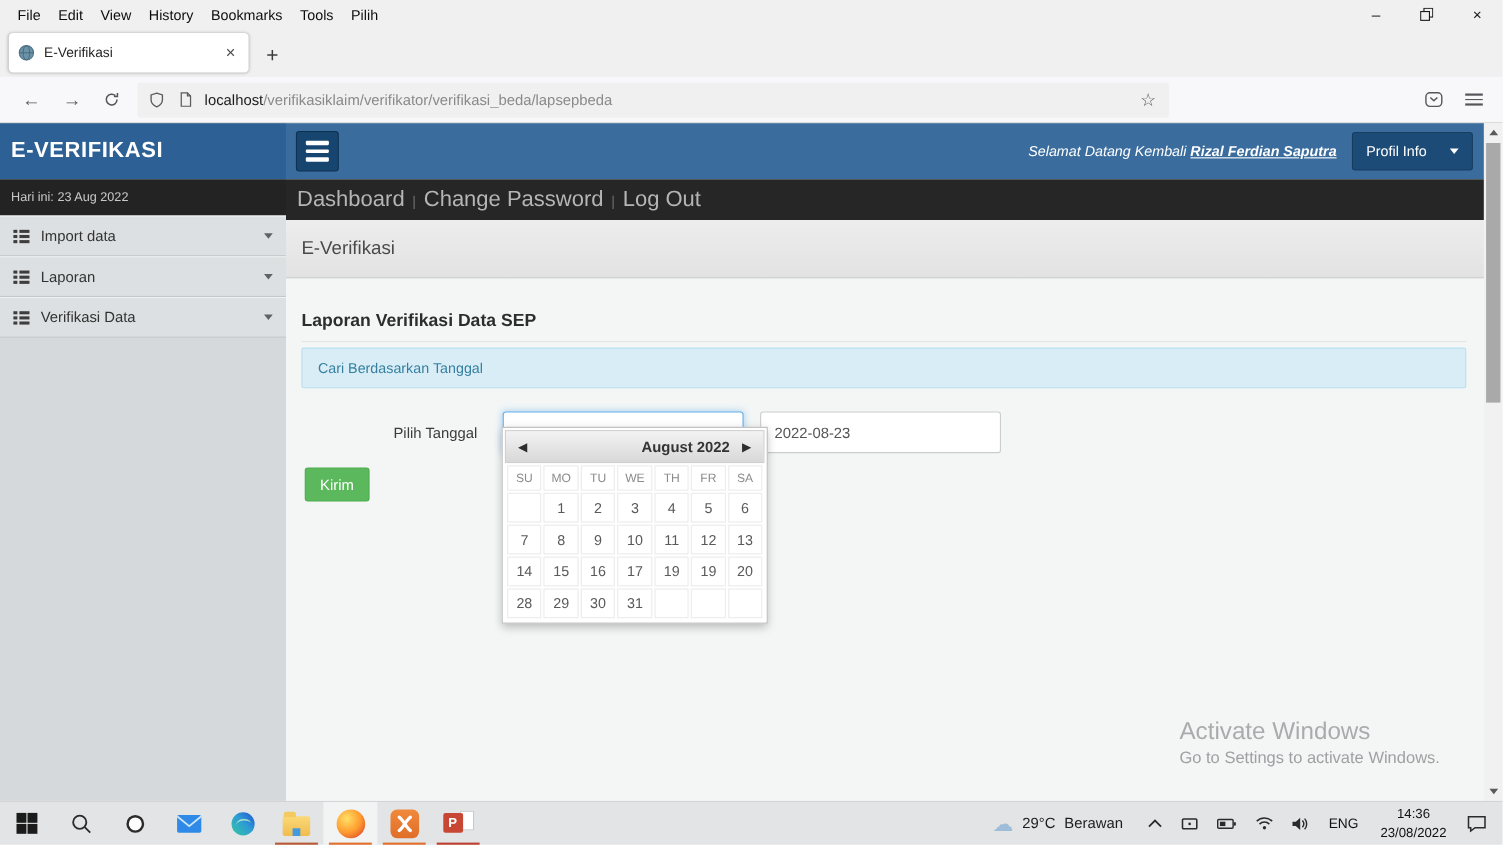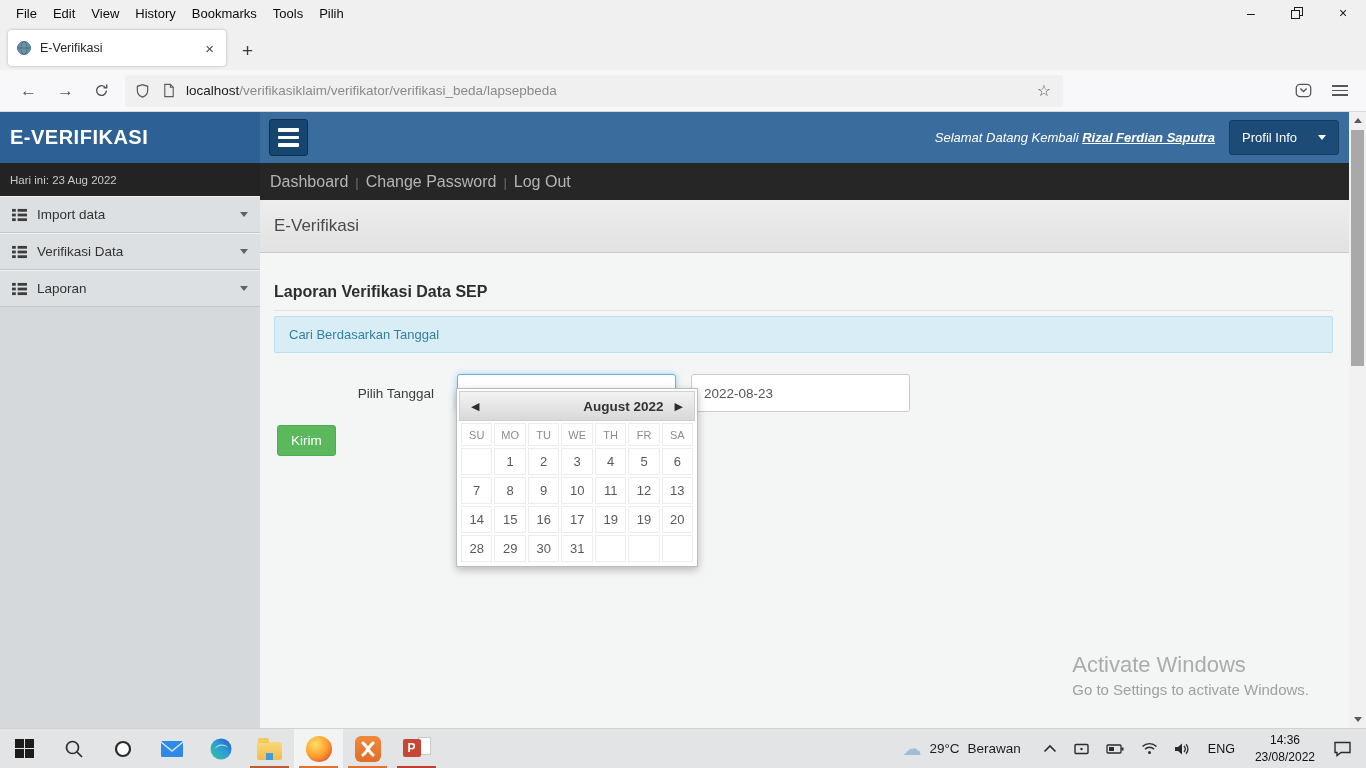--- a/index.html
+++ b/index.html
@@ -43,21 +43,21 @@
   .main { flex:1; display:flex; flex-direction:column; background:#f4f6f6; }
   .app-header { height:51px; background:#3a6d9d; display:flex; align-items:center; padding:0 10px 0 9px; }
   .burger-btn { width:39px; height:37px; background:#16466f; border:1px solid #0e3152; border-radius:3px; display:flex; flex-direction:column; justify-content:center; align-items:center; gap:4px; }
   .burger-btn span { display:block; width:21px; height:3.5px; background:#fff; border-radius:1px; }
   .welcome { margin-left:auto; color:#fff; font-size:13px;font-style:italic; }
   .welcome b { text-decoration:underline; }
   .profil-btn { margin-left:14px; background:#1d4b78; border:1px solid #163c61; border-radius:3px; color:#fff; font-size:13px; padding:9px 12px; display:flex; align-items:center; gap:21px; }
   .profil-btn .caret { border-top-color:#fff; }
 
   .nav-dark { height:37px; background:#262626; display:flex; align-items:center; padding-left:10px; }
-  .nav-dark a { font-size:16px; color:#b5b5b5; text-decoration:none; }
+  .nav-dark a { font-size:20px; color:#b5b5b5; text-decoration:none; }
   .nav-dark a + a::before { content:"|"; color:#6e6e6e; font-size:13px; margin:0 7px; }
 
   .breadcrumb { height:53px; background:linear-gradient(#ededed,#e2e2e2); border-bottom:1px solid #c9c9c9; display:flex; align-items:center; padding-left:14px; font-size:17px; color:#4a4a4a; }
 
   .content { flex:1; position:relative; padding:30px 16px 0 14px; }
   .page-heading { font-size:16px; font-weight:bold; color:#2d2d2d; padding-bottom:9px; border-bottom:1px solid #e3e5e5; }
   .alert-info { margin-top:5px; background:#d9edf7; border:1px solid #b7e0f0; border-radius:2px; color:#35809f; font-size:13px; padding:10px 14px; }
 
   .form-row { display:flex; align-items:center; margin-top:21px; }
   .form-label { width:160px; text-align:right; font-size:13.5px; color:#3c3c3c; margin-right:23px; }
@@ -207,35 +207,35 @@
         <svg width="15" height="14" viewBox="0 0 16 15">
           <g fill="#3d3d3d">
               <rect y="1" width="4" height="3"></rect>
               <rect x="6" y="1" width="10" height="3"></rect>
               <rect y="6" width="4" height="3"></rect>
               <rect x="6" y="6" width="10" height="3"></rect>
               <rect y="11" width="4" height="3"></rect>
               <rect x="6" y="11" width="10" height="3"></rect>
             </g>
         </svg>
-        <span class="lbl">Verifikasi Data</span>
+        <span class="lbl">Laporan</span>
         <span class="caret"></span>
       </div>
       <div class="side-item">
         <svg width="15" height="14" viewBox="0 0 16 15">
           <g fill="#3d3d3d">
               <rect y="1" width="4" height="3"></rect>
               <rect x="6" y="1" width="10" height="3"></rect>
               <rect y="6" width="4" height="3"></rect>
               <rect x="6" y="6" width="10" height="3"></rect>
               <rect y="11" width="4" height="3"></rect>
               <rect x="6" y="11" width="10" height="3"></rect>
             </g>
         </svg>
-        <span class="lbl">Laporan</span>
+        <span class="lbl">Verifikasi Data</span>
         <span class="caret"></span>
       </div>
     </div>
 
     <div class="main">
       <div class="app-header">
         <div class="burger-btn">
             <span></span>
             <span></span>
             <span></span>

